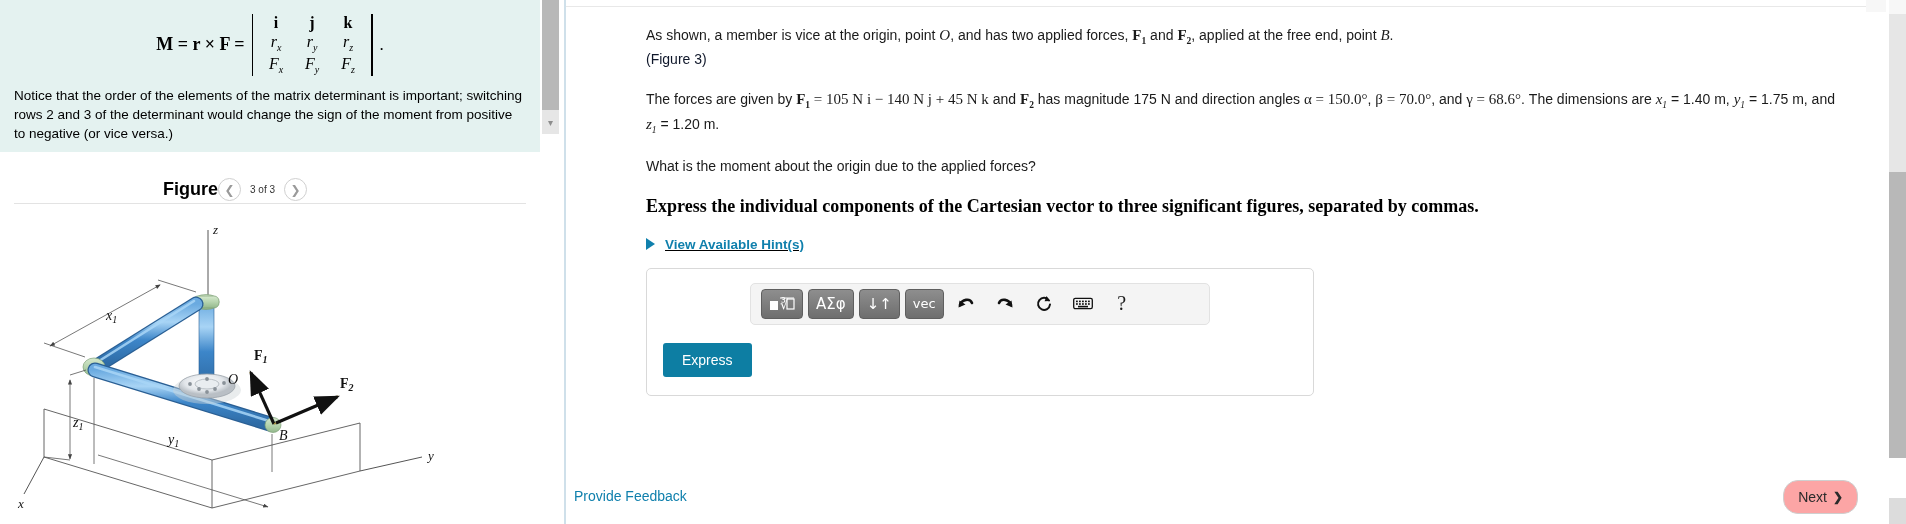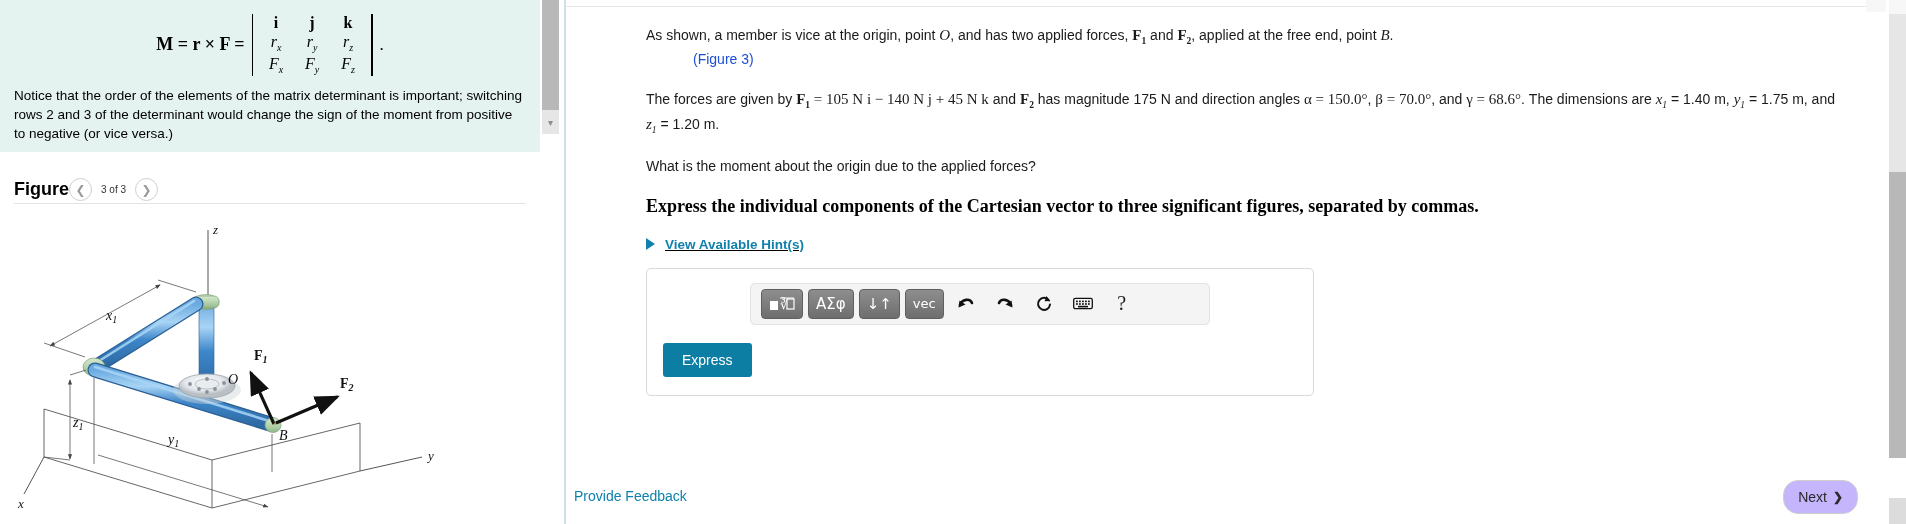--- a/index.html
+++ b/index.html
@@ -66,26 +66,26 @@
   .hint-text {
     font-size: 13.5px;
     color: #000;
     line-height: 1.42;
     margin-top: 10px;
     font-family: "Liberation Sans", sans-serif;
   }
 
   
   .figure-head {
-    position: absolute; left: 0; top: 178px;
+    position: absolute; left: 8px; top: 178px;
     width: 540px;
     padding: 0 14px;
     display: flex;
     align-items: center;
-    justify-content: flex-start;
+    justify-content: center;
   }
   .figure-title {
     font-size: 18px;
     font-weight: bold;
     color: #000;
   }
   .pager {
     display: flex; align-items: center; gap: 9px;
     margin-right: 86px;
   }
@@ -152,21 +152,21 @@
     font-size: 14px;
     color: #1a1a1a;
     line-height: 1.55;
     max-width: 1190px;
     font-family: "Liberation Sans", sans-serif;
   }
   .q-text .mv { font-family: "Liberation Serif", serif; font-weight: bold; font-size: 15px; }
   .q-text .mi { font-family: "Liberation Serif", serif; font-style: italic; font-size: 15px; }
   .q-text .mr { font-family: "Liberation Serif", serif; font-size: 15px; }
   .q-text sub { font-size: 9.5px; }
-  .fig-link { color: #1d4ed8; cursor: pointer; margin-left: 47px; }
+  .fig-link { color: #0f172a; cursor: pointer; }
   .q-para { margin-top: 18px; }
   .q-para2 { margin-top: 18px; }
   .q-bold {
     margin-top: 18px;
     font-size: 18px;
     font-weight: bold;
     color: #000;
     font-family: Liberation Serif, serif;
   }
 
@@ -285,21 +285,21 @@
     position: absolute;
     left: 0px; top: 488px;
     padding-left: 0;
     color: #1080ad;
     font-size: 14px;
     cursor: pointer;
   }
   .next-btn {
     position: absolute;
     right: 28px; top: 480px;
-    background: #c4b5fd;
+    background: #fca5a5;
     border: 1px solid #cfcfcf;
     border-radius: 15px;
     color: #2b2b2b;
     font-size: 14px;
     padding: 8px 14px;
     cursor: pointer;
     display: flex; align-items: center; gap: 6px;
     font-family: "Liberation Sans", sans-serif;
   }
   .next-chev { font-size: 12px; font-weight: bold; }

